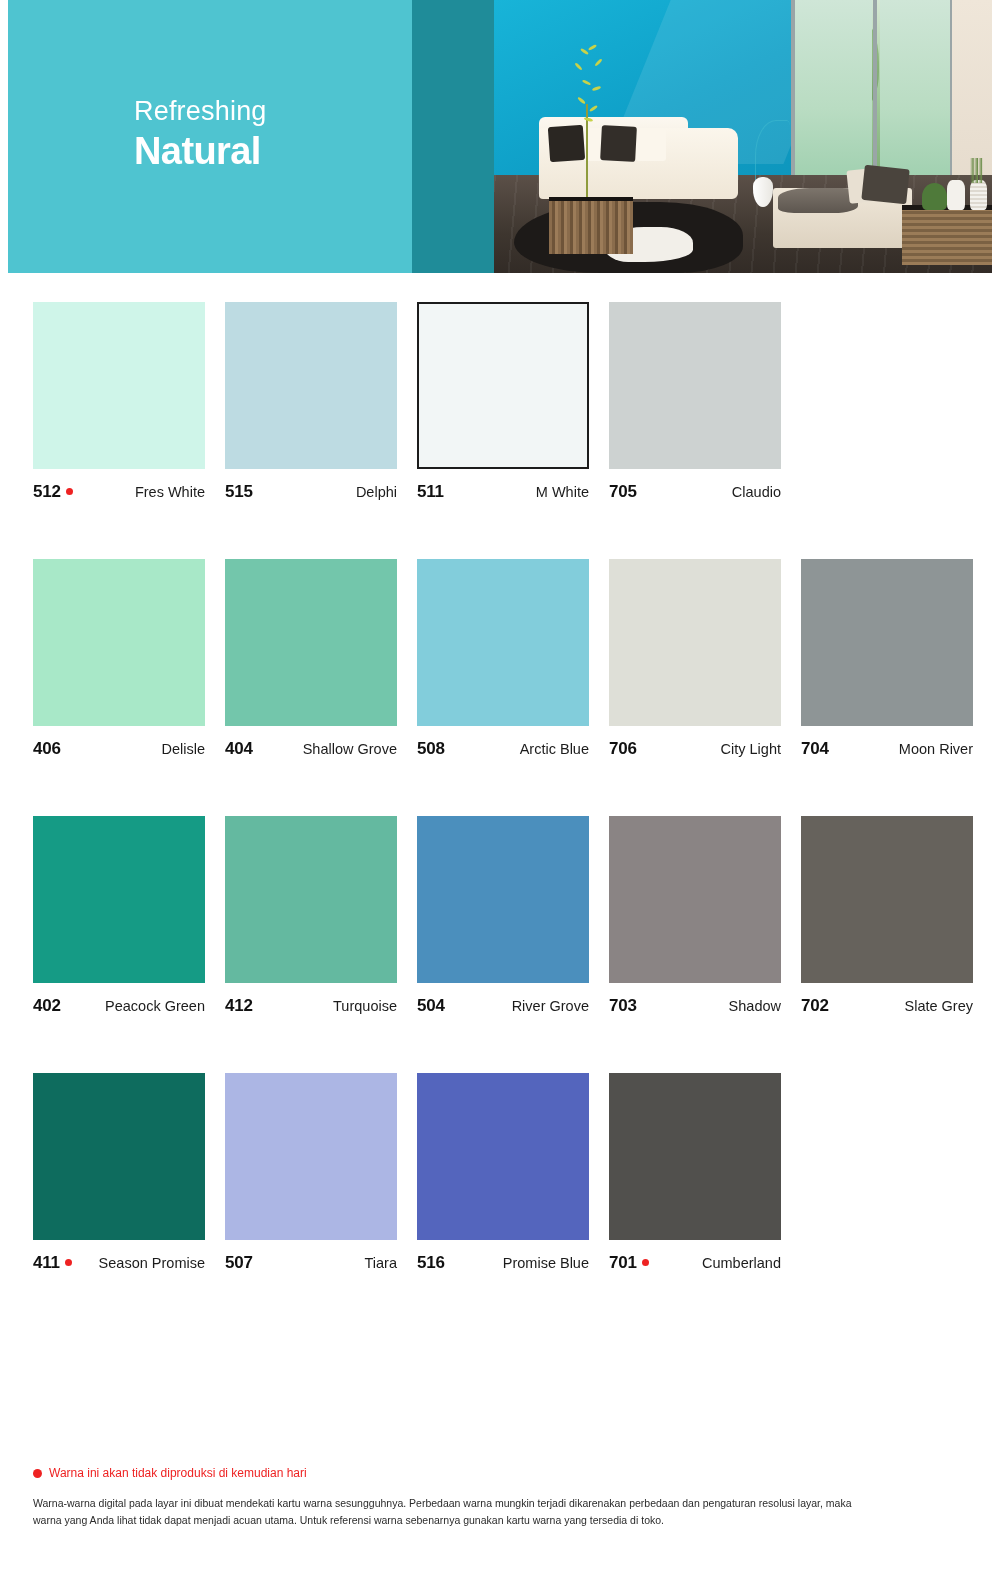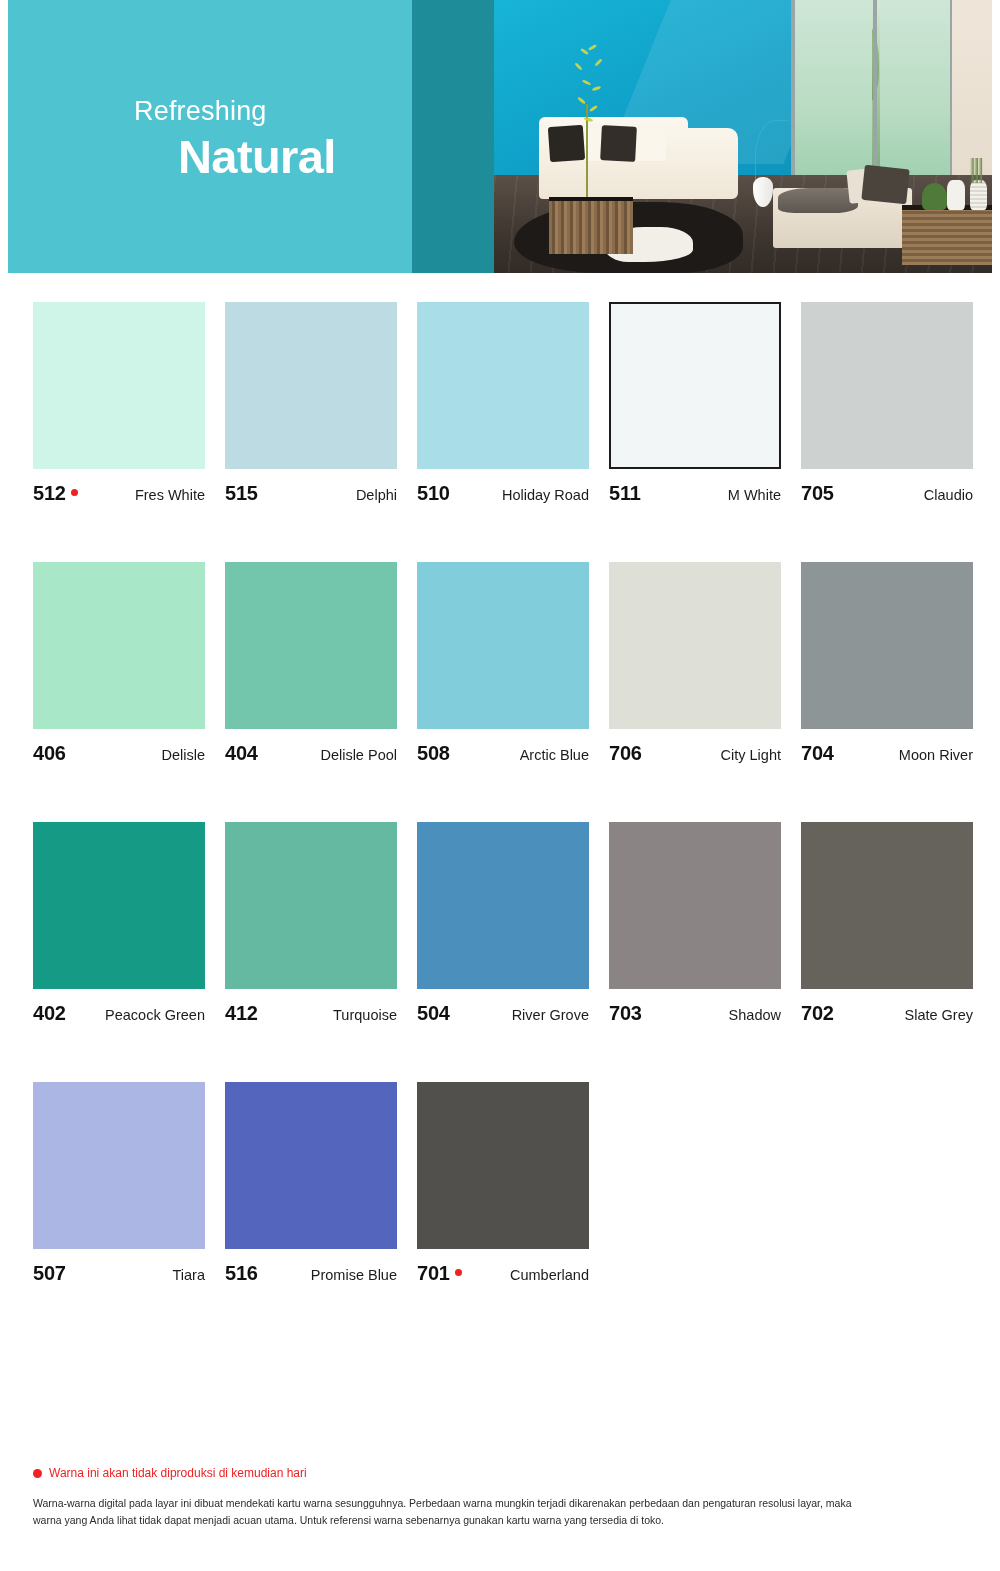--- a/index.html
+++ b/index.html
@@ -47,27 +47,26 @@
     top: 96px;
   }
   .title-sub {
     font-size: 27px;
     font-weight: 400;
     color: #ffffff;
     letter-spacing: 0.2px;
     line-height: 1.15;
   }
   .title-main {
-    font-size: 47px;
+    font-size: 38px;
     font-weight: 700;
     color: #ffffff;
     letter-spacing: -0.6px;
     line-height: 1.2;
     margin-top: 2px;
-    margin-left: 44px;
   }
 
   
   .header-photo {
     position: relative;
     flex: 1 1 auto;
     height: 273px;
     overflow: hidden;
     background: linear-gradient(160deg, #13a8cd 0%, #12a0c8 38%, #0f93ba 62%, #1188ae 100%);
   }
@@ -232,21 +231,21 @@
     height: 167px;
   }
   .caption {
     display: flex;
     align-items: baseline;
     justify-content: space-between;
     margin-top: 13px;
     width: 172px;
   }
   .code {
-    font-size: 20px;
+    font-size: 17px;
     font-weight: 700;
     color: #111111;
     letter-spacing: -0.2px;
     white-space: nowrap;
   }
   .code-wrap { display: flex; align-items: center; }
   .dot {
     display: inline-block;
     width: 7px;
     height: 7px;
@@ -382,30 +381,20 @@
           <div class="swatch" style="background: rgb(189, 219, 226);"></div>
           <div class="caption">
             <div class="code-wrap">
               <span class="code">515</span>
               <span class="dot hidden"></span>
             </div>
             <span class="cname">Delphi</span>
           </div>
         </div>
         <div class="cell">
-          <div class="swatch" style="background: rgb(169, 221, 231);"></div>
-          <div class="caption">
-            <div class="code-wrap">
-              <span class="code">510</span>
-              <span class="dot hidden"></span>
-            </div>
-            <span class="cname">Holiday Road</span>
-          </div>
-        </div>
-        <div class="cell">
           <div class="swatch outlined" style="background: rgb(242, 246, 246);"></div>
           <div class="caption">
             <div class="code-wrap">
               <span class="code">511</span>
               <span class="dot hidden"></span>
             </div>
             <span class="cname">M White</span>
           </div>
         </div>
         <div class="cell">
@@ -430,21 +419,21 @@
             <span class="cname">Delisle</span>
           </div>
         </div>
         <div class="cell">
           <div class="swatch" style="background: rgb(115, 198, 171);"></div>
           <div class="caption">
             <div class="code-wrap">
               <span class="code">404</span>
               <span class="dot hidden"></span>
             </div>
-            <span class="cname">Delisle Pool</span>
+            <span class="cname">Shallow Grove</span>
           </div>
         </div>
         <div class="cell">
           <div class="swatch" style="background: rgb(130, 205, 219);"></div>
           <div class="caption">
             <div class="code-wrap">
               <span class="code">508</span>
               <span class="dot hidden"></span>
             </div>
             <span class="cname">Arctic Blue</span>
@@ -517,20 +506,30 @@
           <div class="caption">
             <div class="code-wrap">
               <span class="code">702</span>
               <span class="dot hidden"></span>
             </div>
             <span class="cname">Slate Grey</span>
           </div>
         </div>
       </div>
       <div class="row">
+        <div class="cell">
+          <div class="swatch" style="background: rgb(14, 108, 94);"></div>
+          <div class="caption">
+            <div class="code-wrap">
+              <span class="code">411</span>
+              <span class="dot"></span>
+            </div>
+            <span class="cname">Season Promise</span>
+          </div>
+        </div>
         <div class="cell">
           <div class="swatch" style="background: rgb(172, 182, 228);"></div>
           <div class="caption">
             <div class="code-wrap">
               <span class="code">507</span>
               <span class="dot hidden"></span>
             </div>
             <span class="cname">Tiara</span>
           </div>
         </div>

